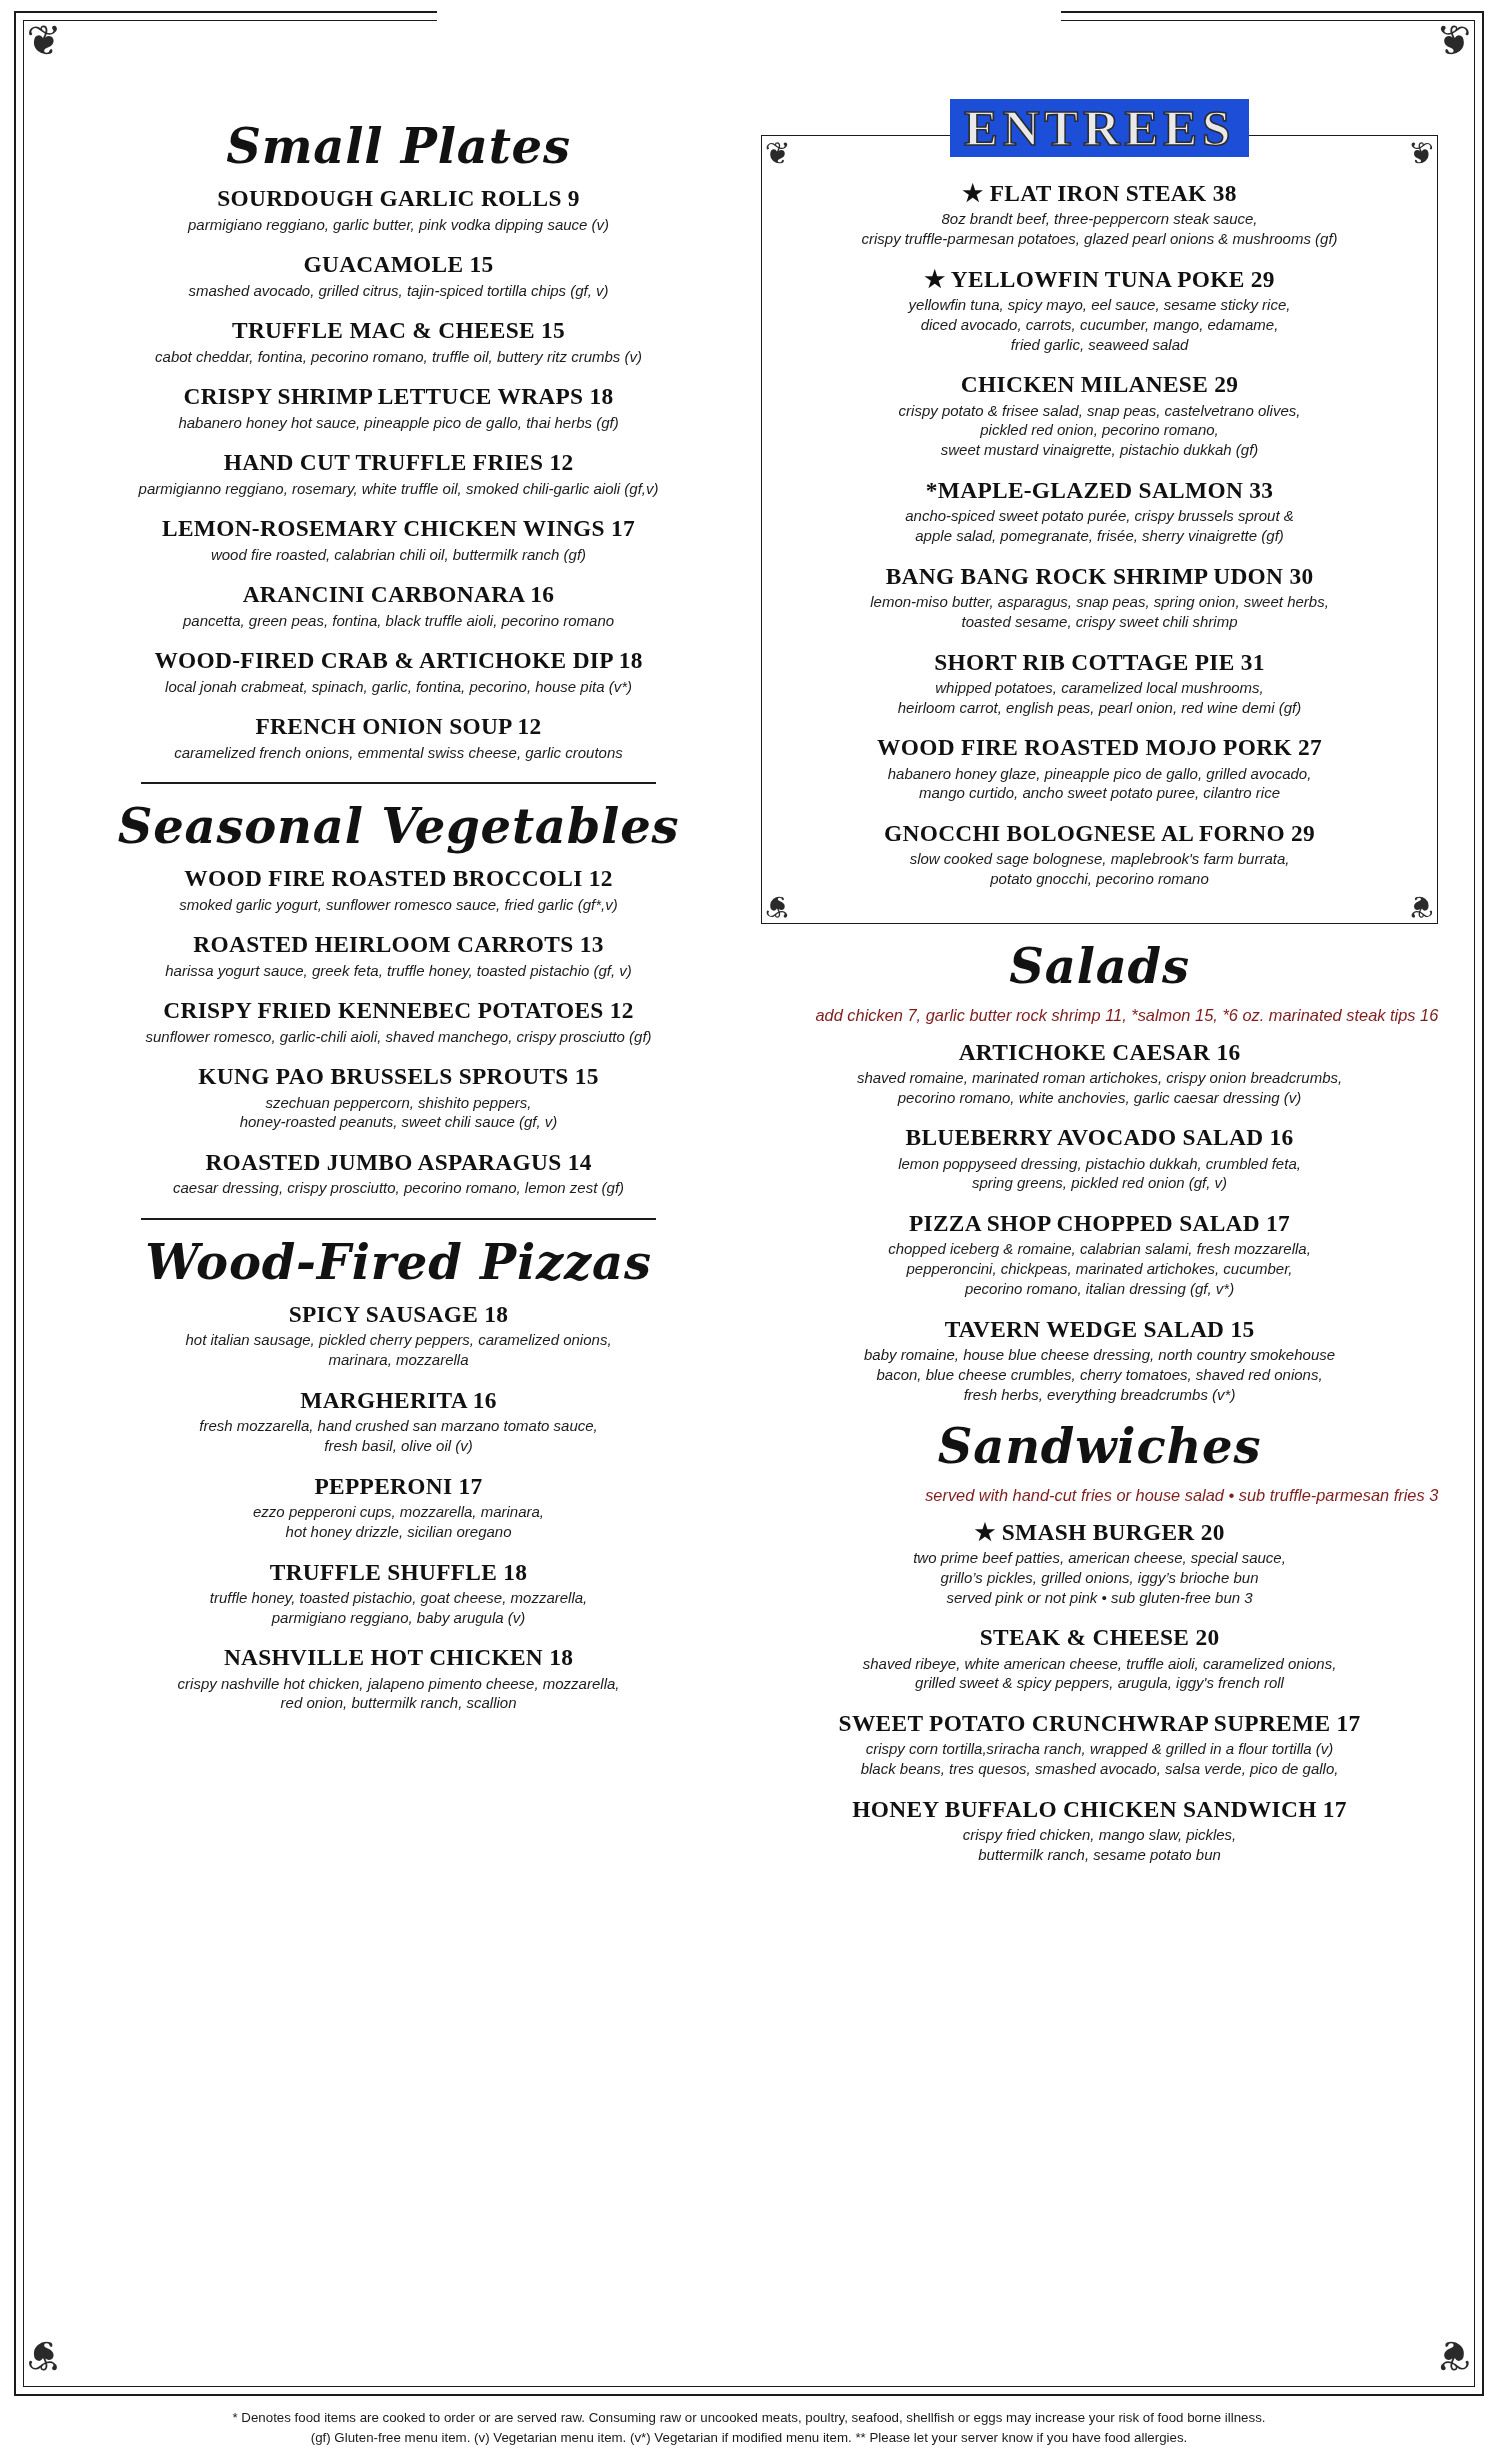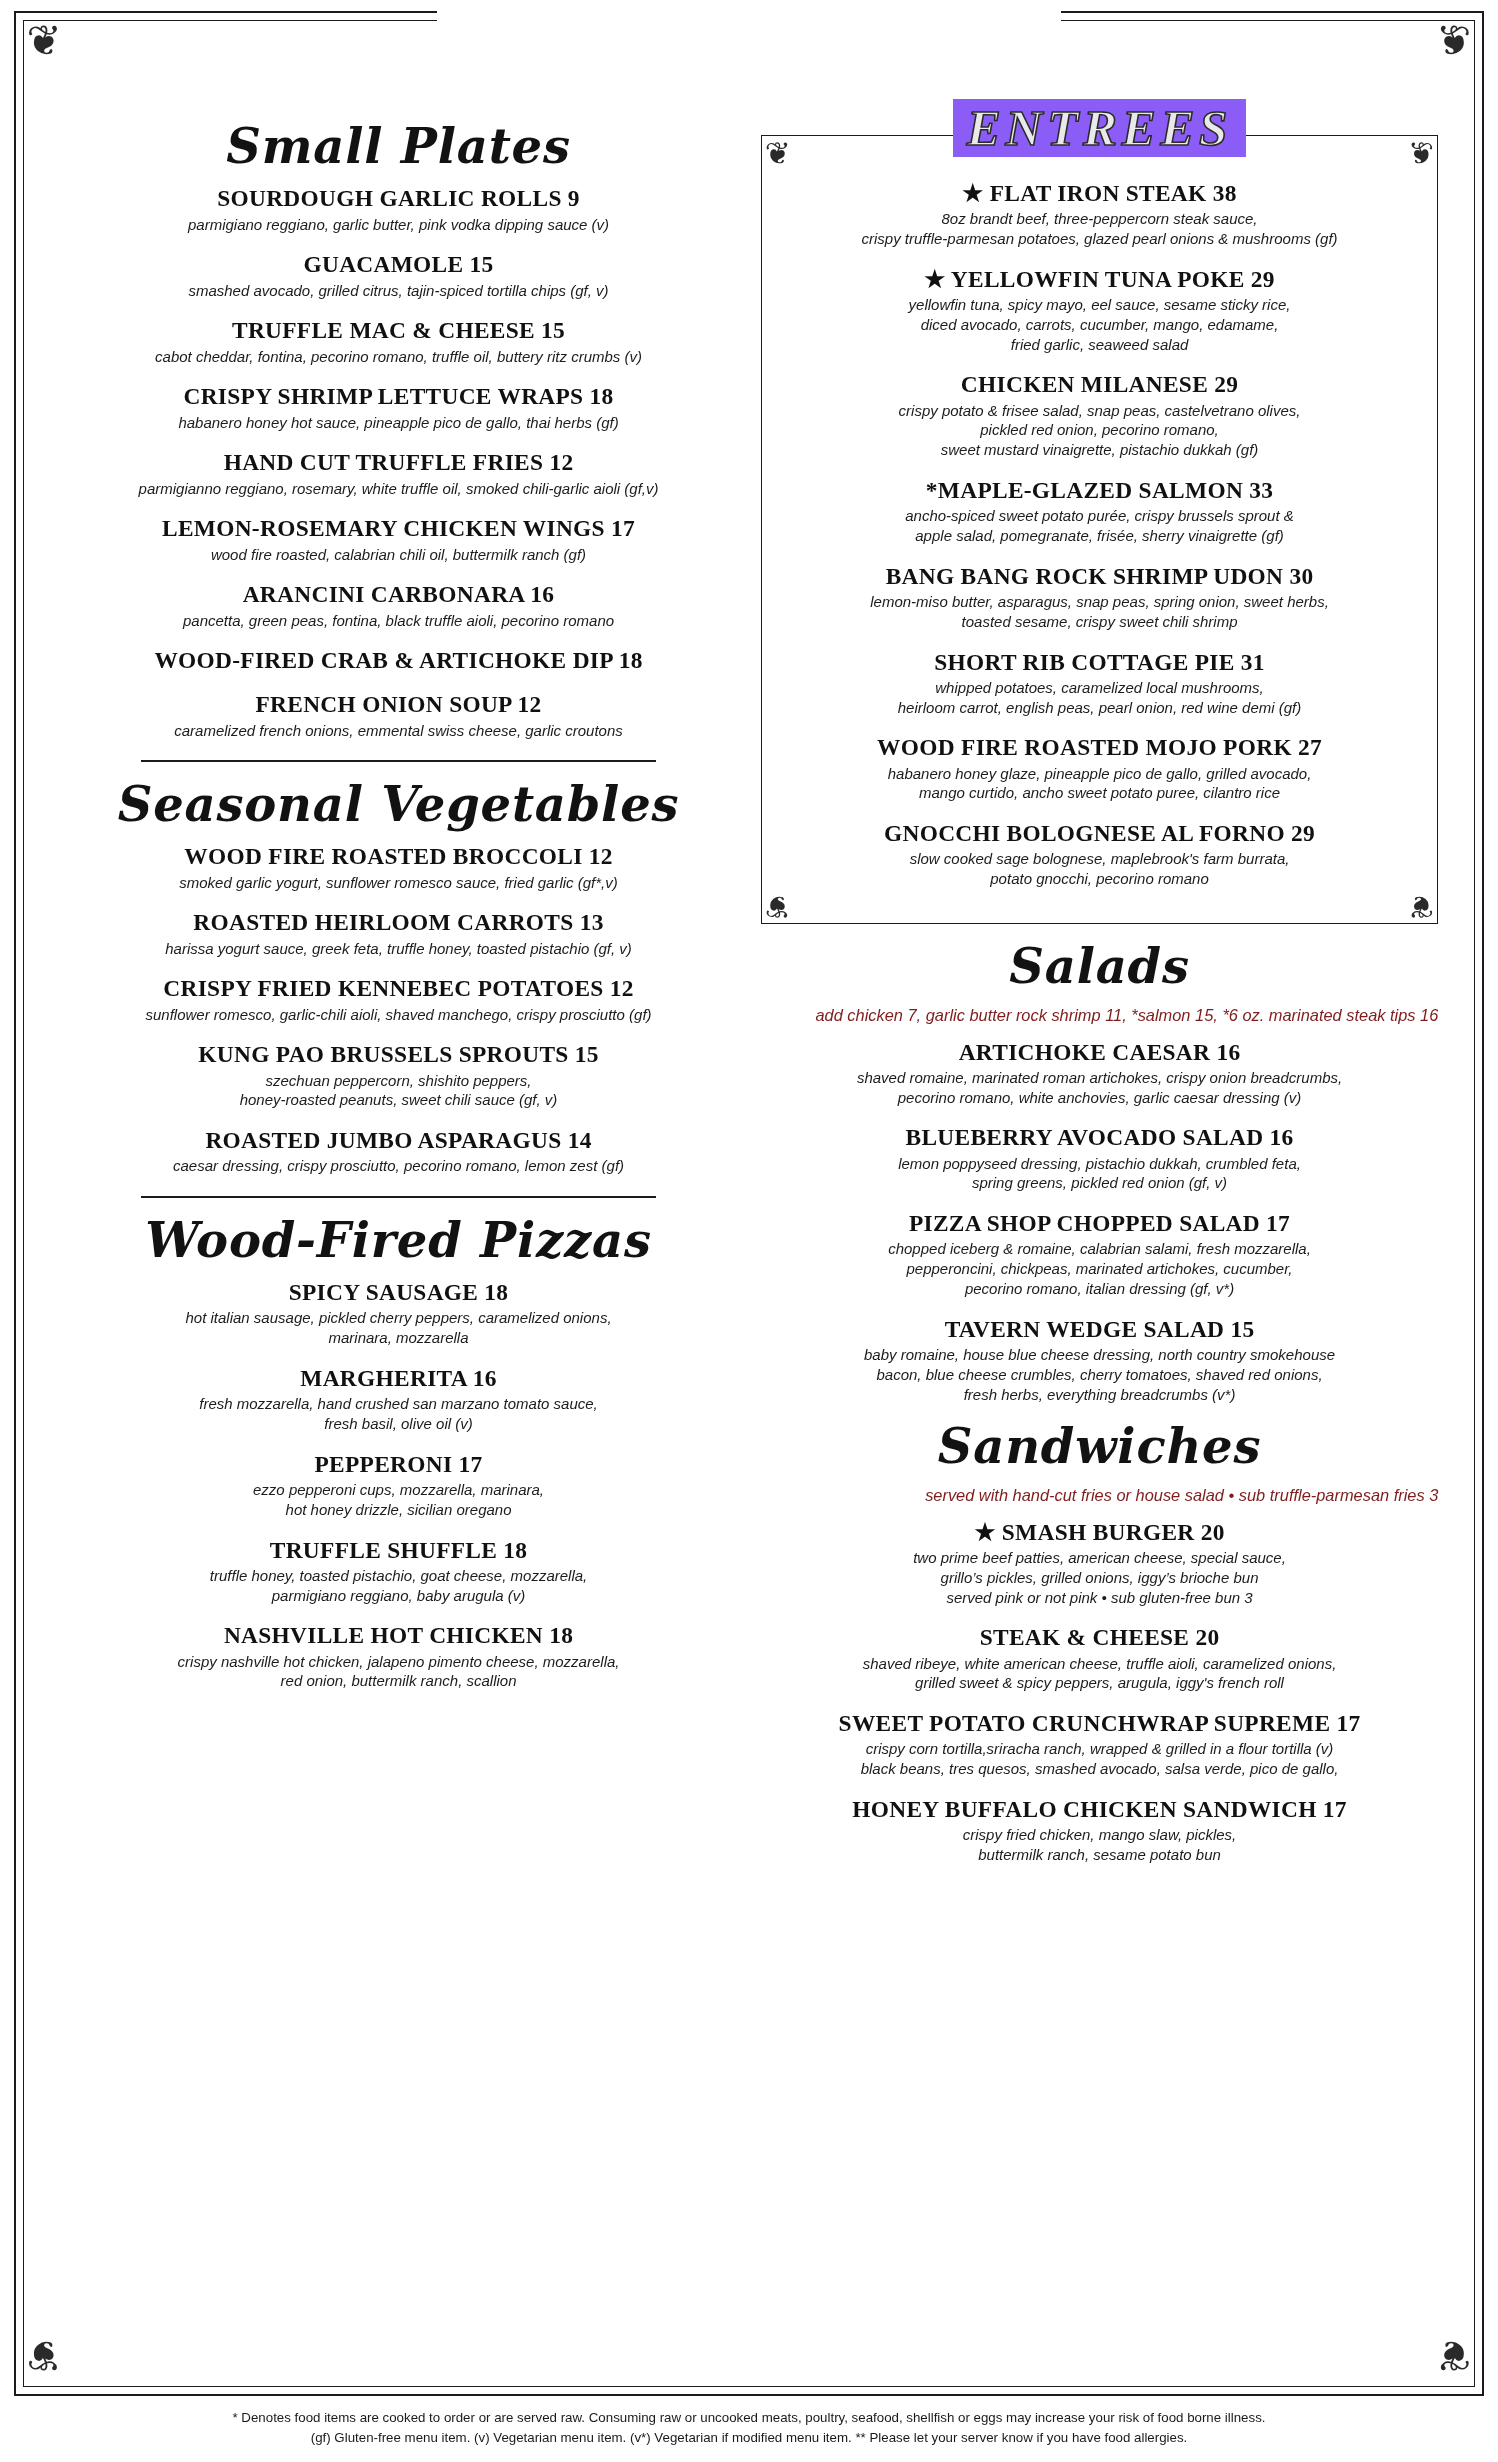--- a/index.html
+++ b/index.html
@@ -130,23 +130,22 @@
   .entrees-box .entrees-head-wrap {
     position: absolute;
     top: -37px;
     left: 0; right: 0;
     text-align: center;
   }
   .entrees-box .entrees-head-wrap::before,
   .entrees-box .entrees-head-wrap::after { content: ""; }
   .entrees-head-wrap .mask {
     display: inline-block;
-    background: #8b5cf6;
+    background: #1d4ed8;
     padding: 0 14px;
-    font-style: italic;
   }
   .ebox-corner {
     position: absolute;
     font-size: 31px;
     line-height: 1;
     color: #2a2a2a;
     font-family: "DejaVu Serif", serif;
   }
   .ebox-corner.tl { left: 3.1px; top: 1.6px; }
   .ebox-corner.tr { right: 3.1px; top: 1.6px; transform: scaleX(-1); }
@@ -265,20 +264,23 @@
             </div>
         </div>
         <div class="item">
           <div class="item-name">ARANCINI CARBONARA 16</div>
           <div class="item-desc">
               <span class="ln">pancetta, green peas, fontina, black truffle aioli, pecorino romano</span>
             </div>
         </div>
         <div class="item">
           <div class="item-name">WOOD-FIRED CRAB &amp; ARTICHOKE DIP 18</div>
+          <div class="item-desc">
+              <span class="ln">local jonah crabmeat, spinach, garlic, fontina, pecorino, house pita (v*)</span>
+            </div>
         </div>
         <div class="item">
           <div class="item-name">FRENCH ONION SOUP 12</div>
           <div class="item-desc">
               <span class="ln">caramelized french onions, emmental swiss cheese, garlic croutons</span>
             </div>
         </div>
       </div>
 
       <div class="divider"></div>

